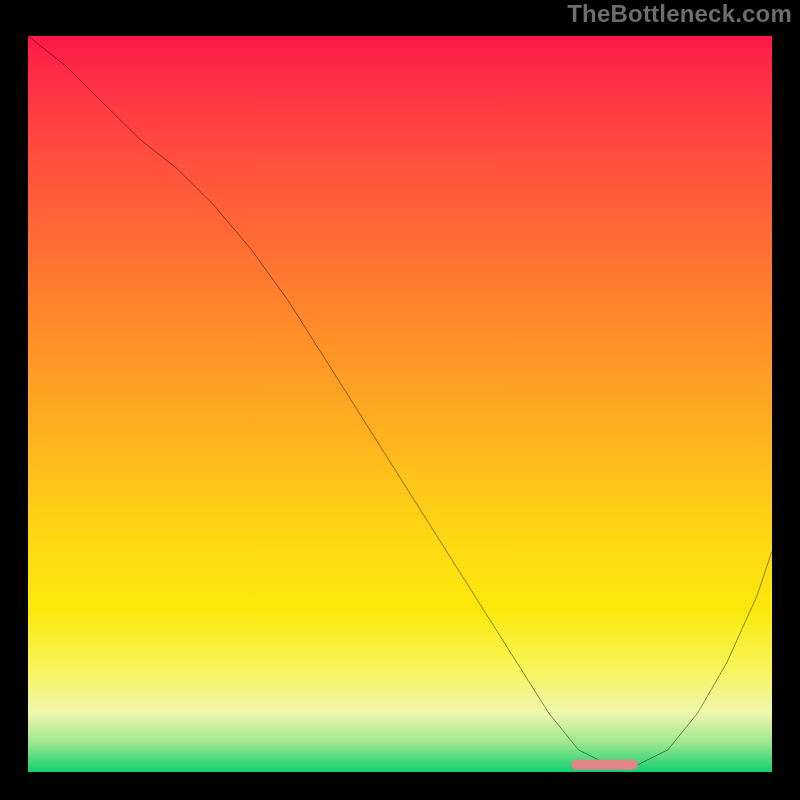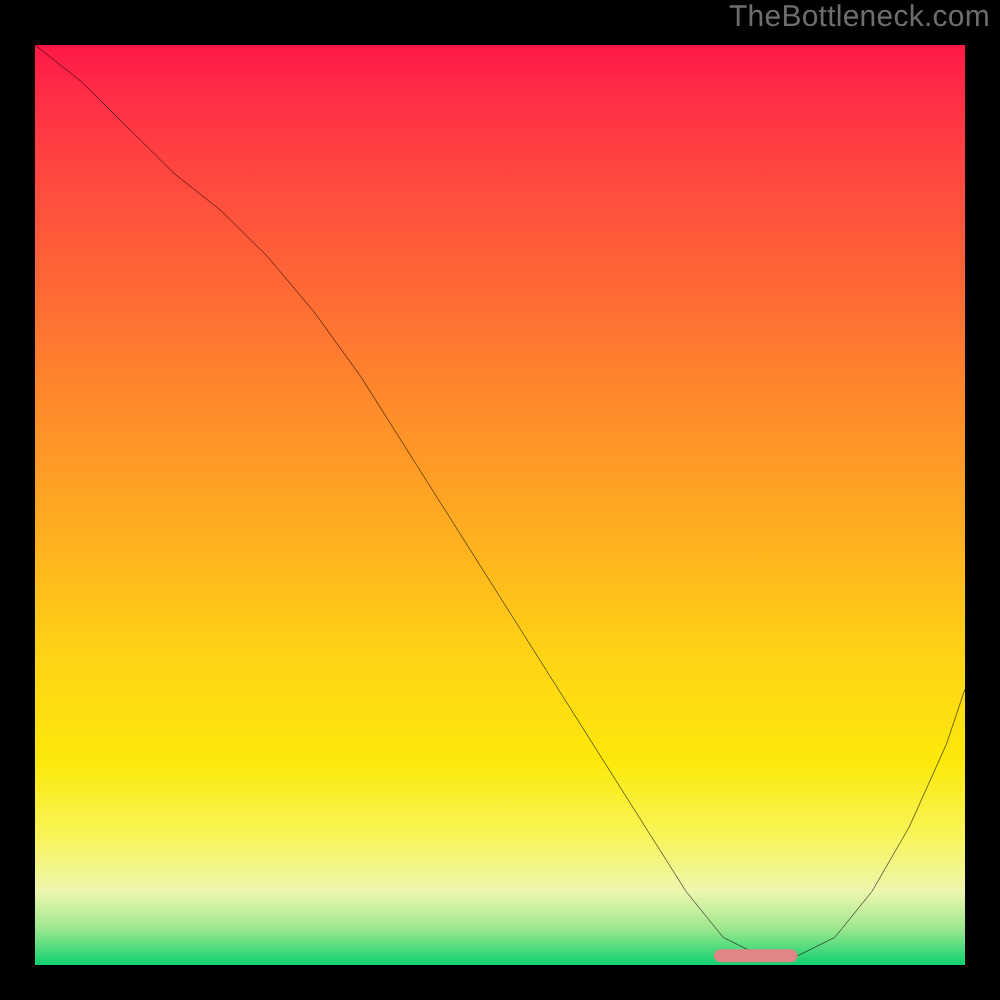--- a/index.html
+++ b/index.html
@@ -13,21 +13,21 @@
   .stage {
     position: relative;
     width: 800px;
     height: 800px;
   }
   .watermark {
     position: absolute;
     top: 0;
     right: 8px;
     font-family: Arial, Helvetica, sans-serif;
-    font-weight: 400;
+    font-weight: 700;
     color: #6d6d6d;
     letter-spacing: 0.2px;
   }
   .plot-frame {
     position: absolute;
     box-sizing: border-box;
     border: 6px solid #000;
     overflow: hidden;
   }
   .gradient-bg {

